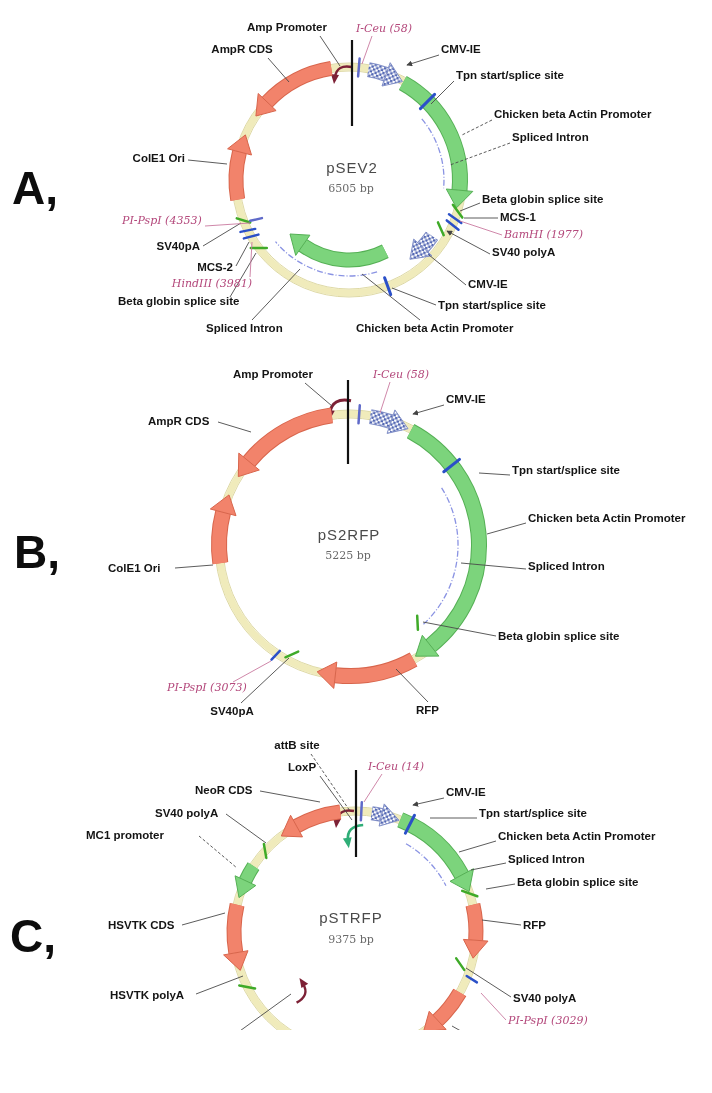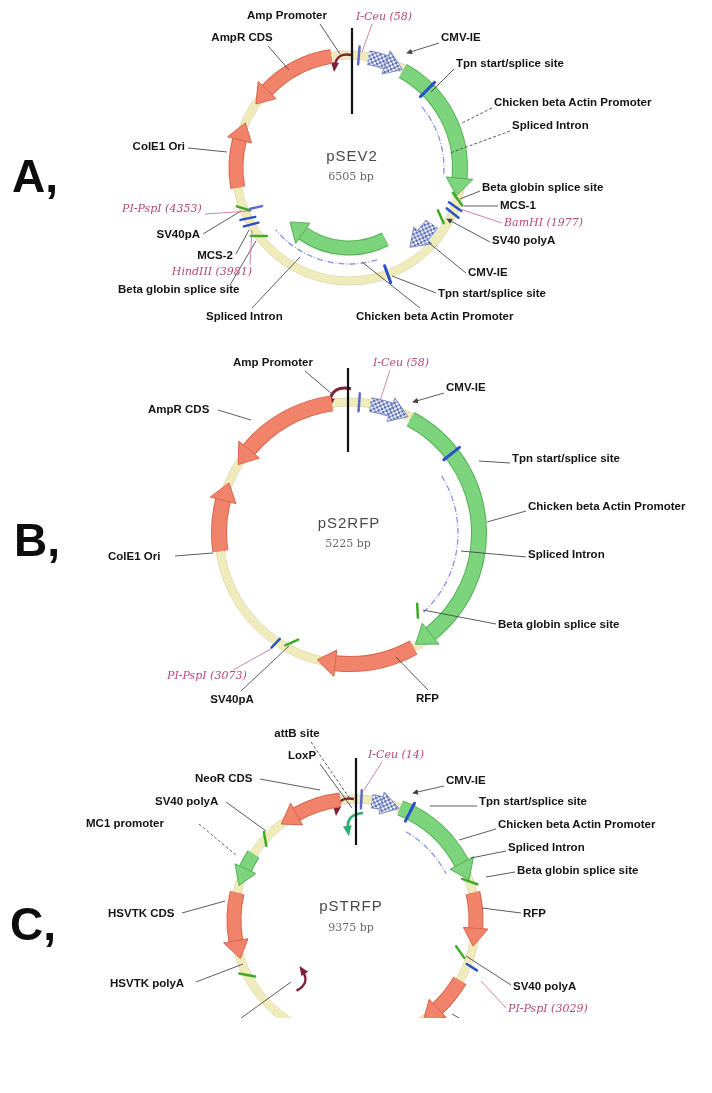--- a/index.html
+++ b/index.html
@@ -1,17 +1,17 @@
 <!DOCTYPE html>
 <html><head>
 <meta charset="utf-8">
 <style>
   html,body{margin:0;padding:0;background:#ffffff;}
   .page{position:relative;width:712px;height:1018px;background:#ffffff;overflow:hidden;
-        font-family:"Liberation Sans",sans-serif;}
+        font-family:"Liberation Sans",sans-serif;margin-top:12px;}
   svg{display:block}
   .plet{font-family:"Liberation Sans",sans-serif;font-weight:700;font-size:46px;fill:#0d0d0d;}
   .pname{font-family:"Liberation Sans",sans-serif;font-size:15px;fill:#4a4a4a;letter-spacing:1px;text-anchor:middle;}
   .pbp{font-family:"DejaVu Serif",serif;font-size:11px;fill:#6a6a6a;text-anchor:middle;}
 </style>
 </head>
 <body>
 
 <div class="page">
   <svg id="figure-svg" width="712" height="1093" viewBox="0 0 712 1093" xmlns="http://www.w3.org/2000/svg">

